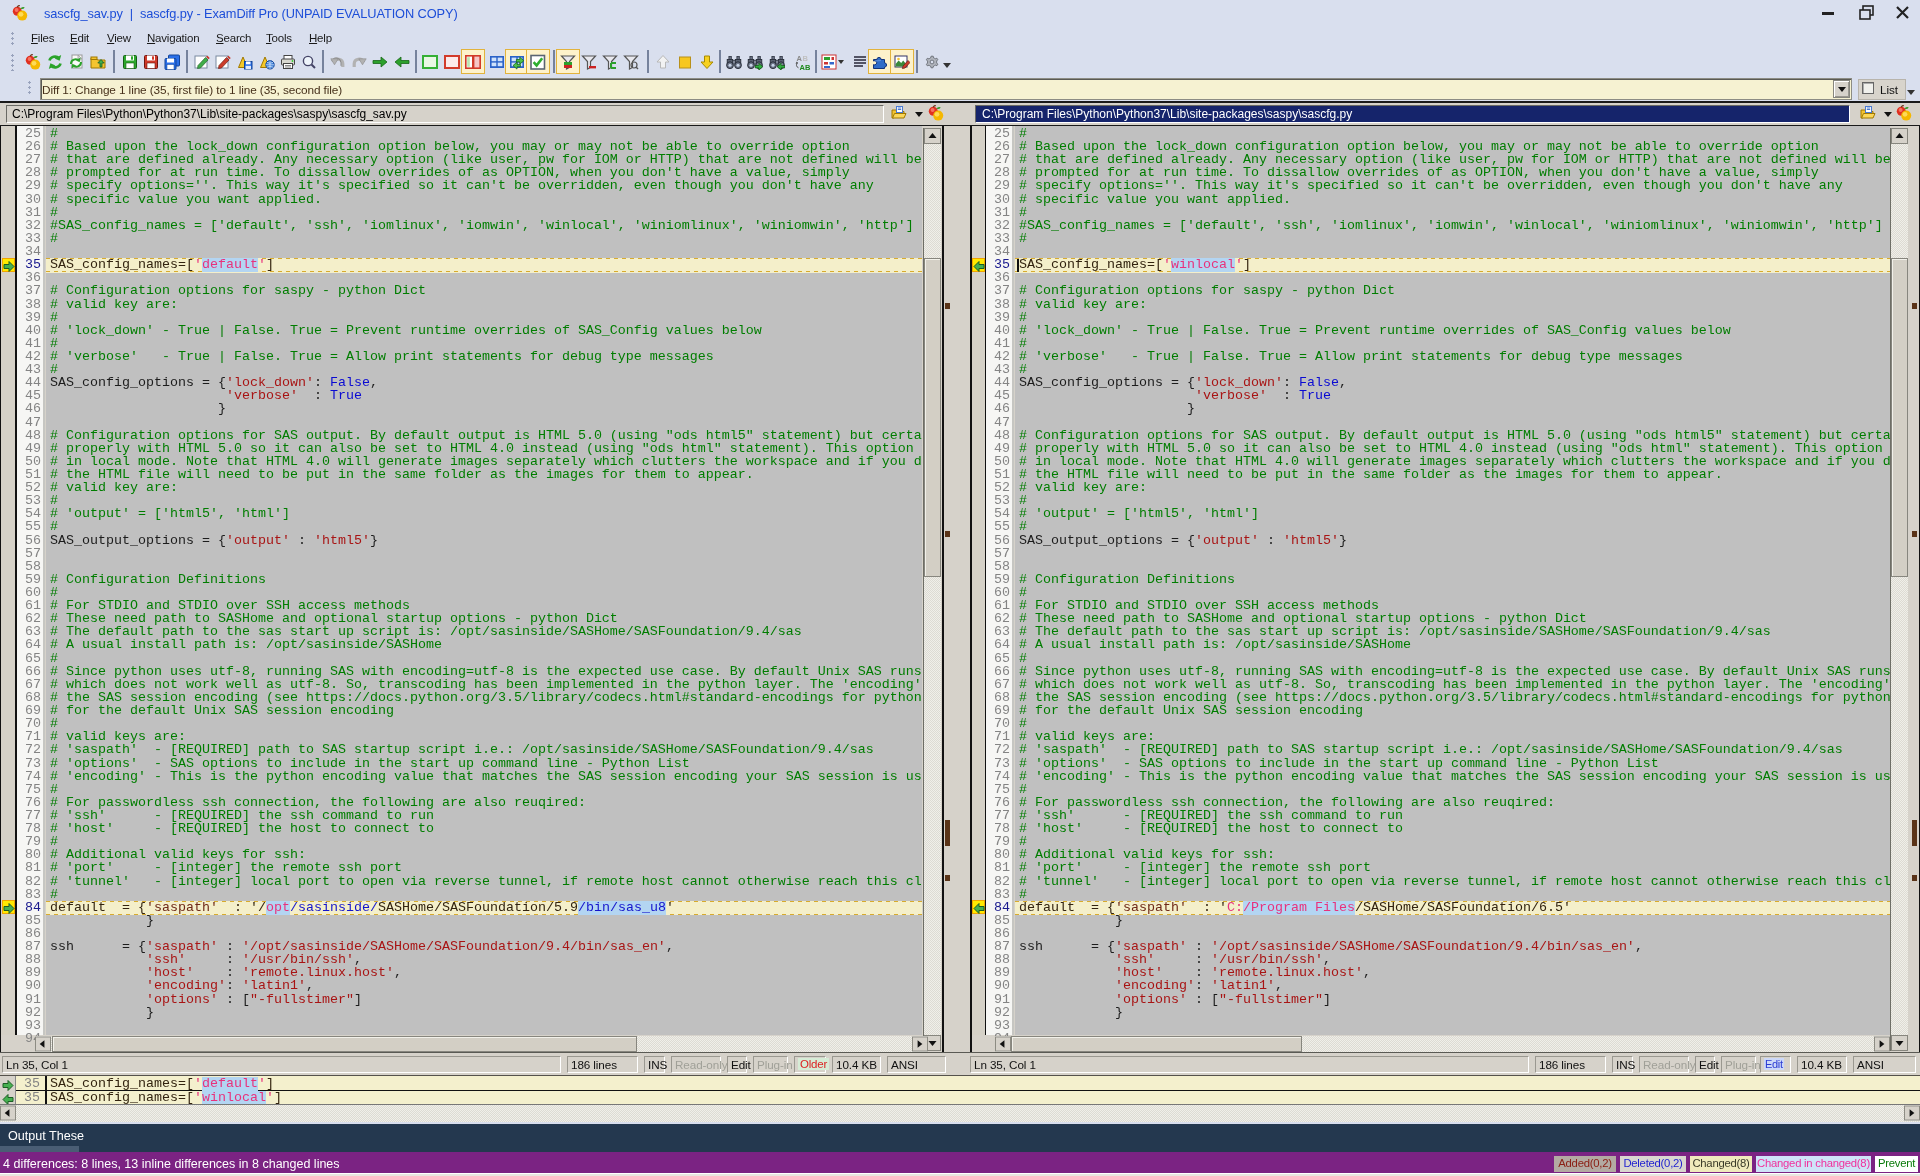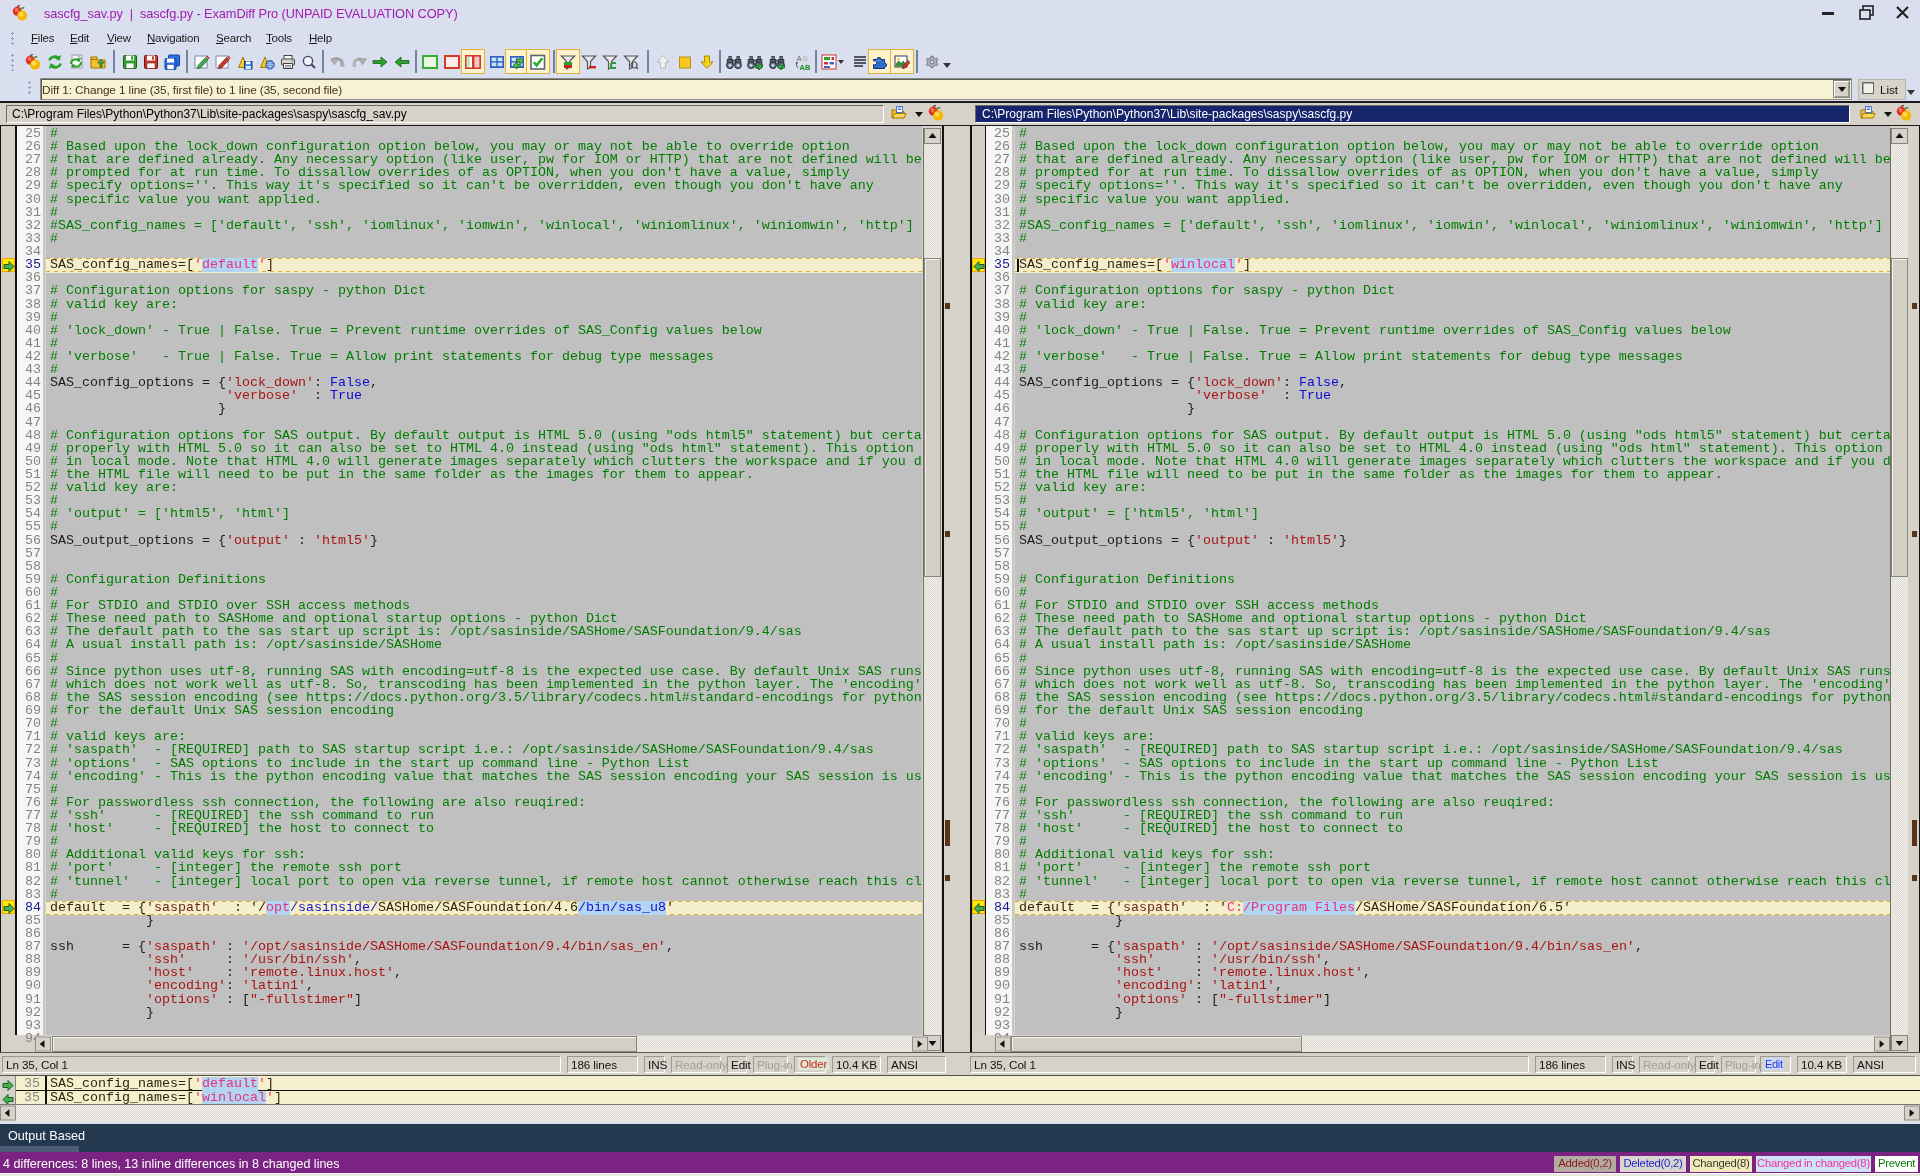--- a/index.html
+++ b/index.html
@@ -1,17 +1,17 @@
 <!DOCTYPE html>
 <html><head><meta charset="utf-8"><title>ExamDiff Pro</title>
 <style>
 *{margin:0;padding:0;box-sizing:border-box}
 html,body{width:1920px;height:1176px;overflow:hidden;background:#d9dfee}
 .abs{position:absolute}
-.ttl{font:12.8px "Liberation Sans",sans-serif;color:#a21caf;letter-spacing:-0.1px}
+.ttl{font:12.8px "Liberation Sans",sans-serif;color:#1d4ed8;letter-spacing:-0.1px}
 .menu{font:11.5px "Liberation Sans",sans-serif;color:#1a1a1a;letter-spacing:-0.2px}
 .grip{background-image:radial-gradient(circle,#98a2bc 1px,transparent 1.2px);background-size:5px 5px}
 .dtext{font:11.8px "Liberation Sans",sans-serif;color:#46301a;letter-spacing:-0.1px}
 .btn3d{background:#d6d2ca;border:1px solid #87867e;box-shadow:inset 1px 1px 0 #fff, inset -1px -1px 0 #9a9890}
 .hfield{border-top:1.5px solid #6a6a64;border-left:1.5px solid #6a6a64;border-bottom:1.5px solid #fff;border-right:1.5px solid #fff}
 .htext{font:12px "Liberation Sans",sans-serif;white-space:pre}
 .num,.numact,.cl,.chg,.ocode,.onum{position:absolute;font:13.333px "Liberation Mono",monospace;line-height:13.115px;height:14.4px;white-space:pre;overflow:hidden}
 .num{color:#848484;text-align:right}
 .numact{color:#1a1a8e;text-align:right}
 .cl .c{color:#007d00}
@@ -484,21 +484,21 @@
 <div class="cl" style="top:769.63px;left:50px;width:872px"><span class="c"># 'encoding' - This is the python encoding value that matches the SAS session encoding your SAS session is usin</span></div>
 <div class="cl" style="top:782.75px;left:50px;width:872px"><span class="c">#</span></div>
 <div class="cl" style="top:795.87px;left:50px;width:872px"><span class="c"># For passwordless ssh connection, the following are also reuqired:</span></div>
 <div class="cl" style="top:808.98px;left:50px;width:872px"><span class="c"># 'ssh'      - [REQUIRED] the ssh command to run</span></div>
 <div class="cl" style="top:822.10px;left:50px;width:872px"><span class="c"># 'host'     - [REQUIRED] the host to connect to</span></div>
 <div class="cl" style="top:835.21px;left:50px;width:872px"><span class="c">#</span></div>
 <div class="cl" style="top:848.33px;left:50px;width:872px"><span class="c"># Additional valid keys for ssh:</span></div>
 <div class="cl" style="top:861.44px;left:50px;width:872px"><span class="c"># 'port'     - [integer] the remote ssh port</span></div>
 <div class="cl" style="top:874.56px;left:50px;width:872px"><span class="c"># 'tunnel'   - [integer] local port to open via reverse tunnel, if remote host cannot otherwise reach this clie</span></div>
 <div class="cl" style="top:887.67px;left:50px;width:872px"><span class="c">#</span></div>
-<div class="chg" style="top:900.78px;left:46px;width:876px"><span class="pad"></span><span class="h">default  = {</span><span class="m">'saspath'</span><span class="h">  : '</span><span class="h">/</span><span class="pb">opt</span><span class="u">/sasinside/</span><span class="h">SASHome/SASFoundation/4.6</span><span class="ub">/bin/sas_u8</span><span class="h">'</span></div>
+<div class="chg" style="top:900.78px;left:46px;width:876px"><span class="pad"></span><span class="h">default  = {</span><span class="m">'saspath'</span><span class="h">  : '</span><span class="h">/</span><span class="pb">opt</span><span class="u">/sasinside/</span><span class="h">SASHome/SASFoundation/5.9</span><span class="ub">/bin/sas_u8</span><span class="h">'</span></div>
 <div class="cl" style="top:913.90px;left:50px;width:872px"><span class="k">            }</span></div>
 <div class="cl" style="top:927.01px;left:50px;width:872px"></div>
 <div class="cl" style="top:940.13px;left:50px;width:872px"><span class="k">ssh      = {</span><span class="s">'saspath'</span><span class="k"> : </span><span class="s">'/opt/sasinside/SASHome/SASFoundation/9.4/bin/sas_en'</span><span class="k">,</span></div>
 <div class="cl" style="top:953.25px;left:50px;width:872px"><span class="k">            </span><span class="s">'ssh'</span><span class="k">     : </span><span class="s">'/usr/bin/ssh'</span><span class="k">,</span></div>
 <div class="cl" style="top:966.36px;left:50px;width:872px"><span class="k">            </span><span class="s">'host'</span><span class="k">    : </span><span class="s">'remote.linux.host'</span><span class="k">,</span></div>
 <div class="cl" style="top:979.48px;left:50px;width:872px"><span class="k">            </span><span class="s">'encoding'</span><span class="k">: </span><span class="s">'latin1'</span><span class="k">,</span></div>
 <div class="cl" style="top:992.59px;left:50px;width:872px"><span class="k">            </span><span class="s">'options'</span><span class="k"> : [</span><span class="s">"-fullstimer"</span><span class="k">]</span></div>
 <div class="cl" style="top:1005.71px;left:50px;width:872px"><span class="k">            }</span></div>
 <div class="cl" style="top:1018.82px;left:50px;width:872px"></div>
 <div class="cl" style="top:1031.93px;left:50px;width:872px"></div>
@@ -788,21 +788,21 @@
     <rect x="0" y="0" width="17" height="16" fill="#d6d2ca" stroke="#f8f8f4" stroke-width="1"></rect>
     <rect x="0.5" y="0.5" width="16" height="15" fill="none" stroke="#87867e" stroke-width="1" stroke-dasharray="0"></rect>
     <path d="M5 8 l5-4 v8 z" fill="#111"></path>
   </svg>
 <svg class="abs" style="left:1904px;top:1105px" width="16" height="16" viewBox="0 0 17 16">
     <rect x="0" y="0" width="17" height="16" fill="#d6d2ca" stroke="#f8f8f4" stroke-width="1"></rect>
     <rect x="0.5" y="0.5" width="16" height="15" fill="none" stroke="#87867e" stroke-width="1" stroke-dasharray="0"></rect>
     <path d="M11 8 l-5-4 v8 z" fill="#111"></path>
   </svg>
 <div class="abs" style="left:0;top:1124px;width:1920px;height:28px;background:#24384f"></div>
-<div class="abs optext" style="left:8px;top:1128.5px">Output Based</div>
+<div class="abs optext" style="left:8px;top:1128.5px">Output These</div>
 <div class="abs" style="left:0;top:1146px;width:79px;height:6px;background:#4a5d74"></div>
 <div class="abs" style="left:0;top:1152px;width:1920px;height:21px;background:#7b2383"></div>
 <div class="abs purpletext" style="left:3px;top:1156.5px">4 differences: 8 lines, 13 inline differences in 8 changed lines</div>
 <div class="abs leg" style="left:1554px;top:1155.5px;width:62px;background:#b3aaa2;color:#8b2015">Added(0,2)</div>
 <div class="abs leg" style="left:1620px;top:1155.5px;width:66px;background:#d9d6cf;color:#1f1fd0">Deleted(0,2)</div>
 <div class="abs leg" style="left:1690px;top:1155.5px;width:62px;background:#f0eabc;color:#3a3a28">Changed(8)</div>
 <div class="abs leg" style="left:1756px;top:1155.5px;width:115px;background:#cfe3f8;color:#f0309c">Changed in changed(8)</div>
 <div class="abs leg" style="left:1875px;top:1155.5px;width:43px;background:#ffffff;color:#0a7a0a">Prevent</div>
 <div class="abs" style="left:0;top:1173px;width:1920px;height:3px;background:#e8e6e0;border-top:1px solid #fff"></div>
 </body></html>

